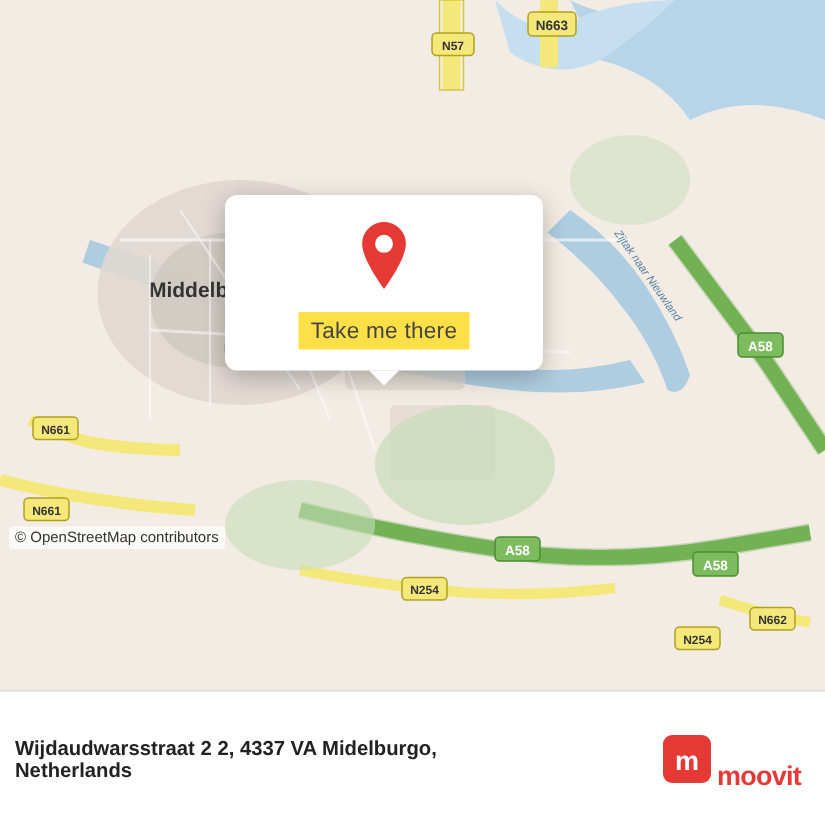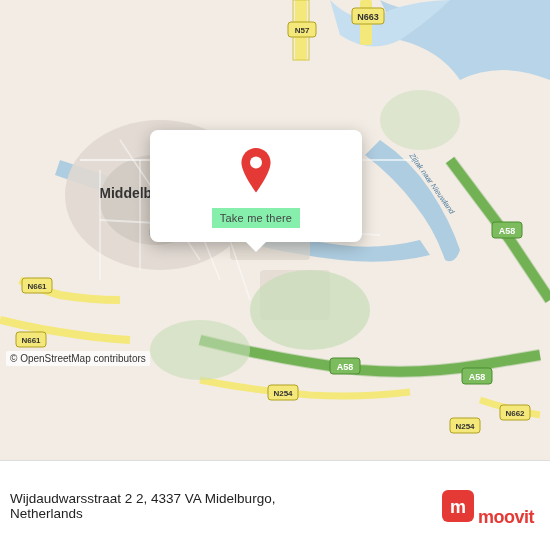--- a/index.html
+++ b/index.html
@@ -62,24 +62,24 @@
       border-top: 10px solid white;
     }
 
     #location-pin {
       width: 48px;
       height: 48px;
       margin-bottom: 12px;
     }
 
     #take-me-there-btn {
-      background: #86efac;
+      background: #fde047;
       border: none;
       color: #444;
-      font-size: 11px;
+      font-size: 15px;
       font-weight: 500;
       cursor: pointer;
       padding: 4px 8px;
       letter-spacing: 0.2px;
     }
 
     
     #bottom-bar {
       width: 550px;
       height: 90px;
@@ -94,27 +94,27 @@
 
     #address-block {
       display: flex;
       flex-direction: column;
       justify-content: center;
     }
 
     #address-line {
       font-size: 13.5px;
       color: #222;
-      font-weight: 400;
+      font-weight: 700;
     }
 
     #country-line {
       font-size: 13.5px;
       color: #222;
-      font-weight: 400;
+      font-weight: 700;
     }
 
     #moovit-logo {
       display: flex;
       align-items: center;
       gap: 4px;
     }
 
     #moovit-icon {
       width: 32px;

